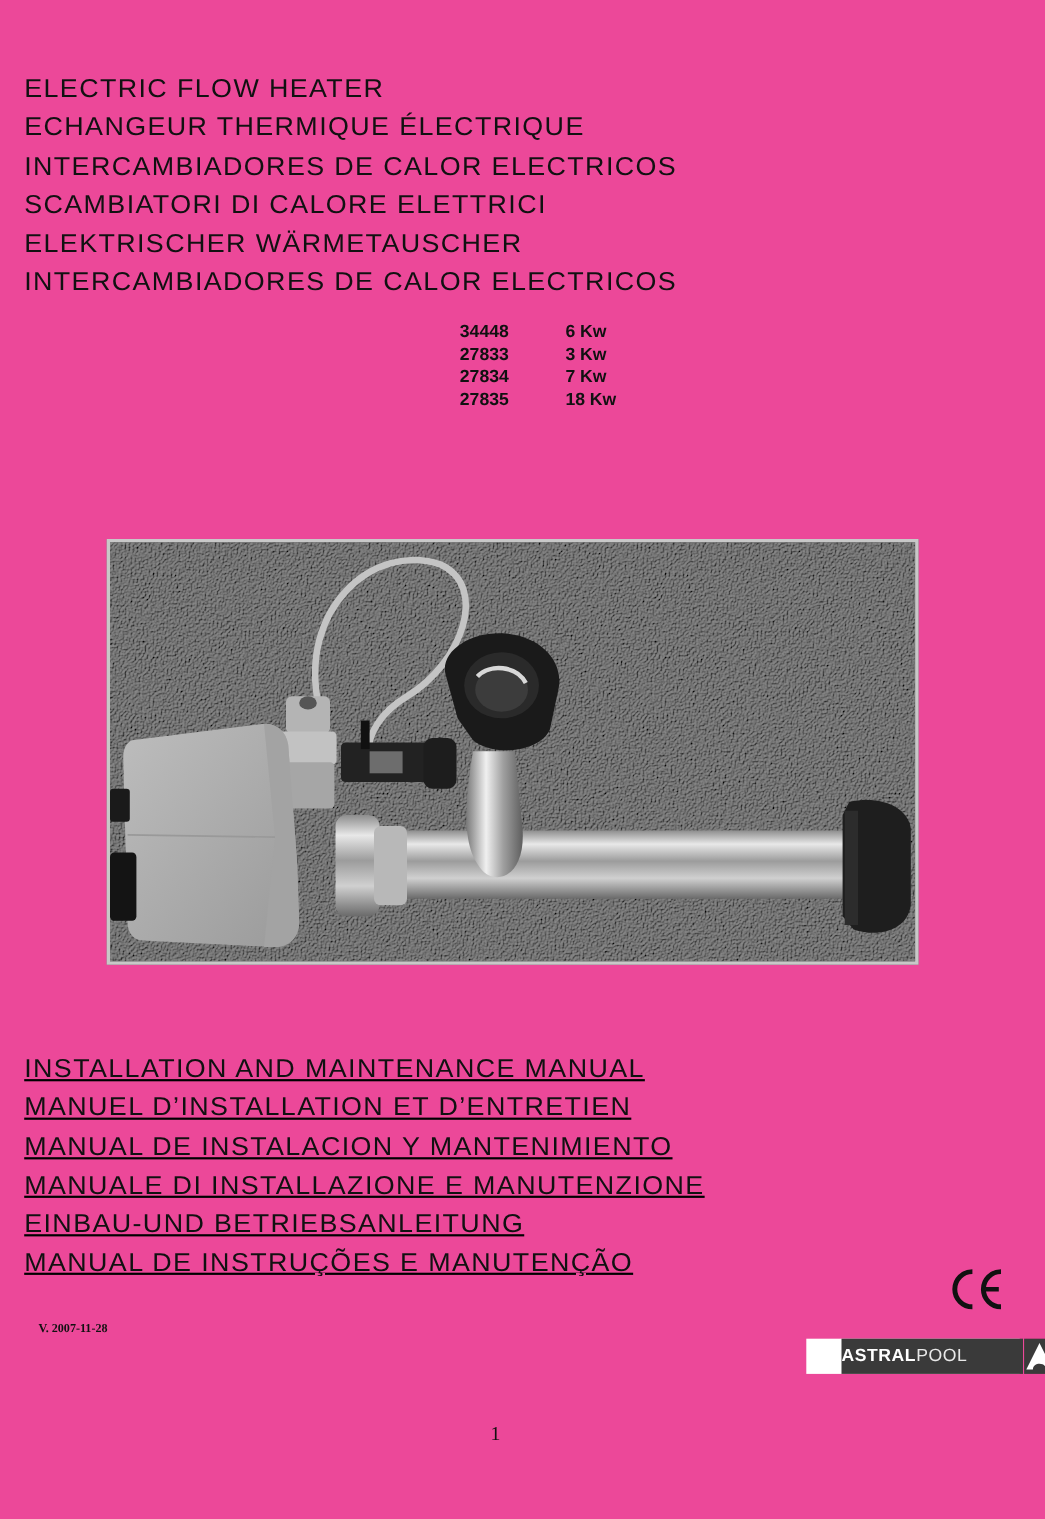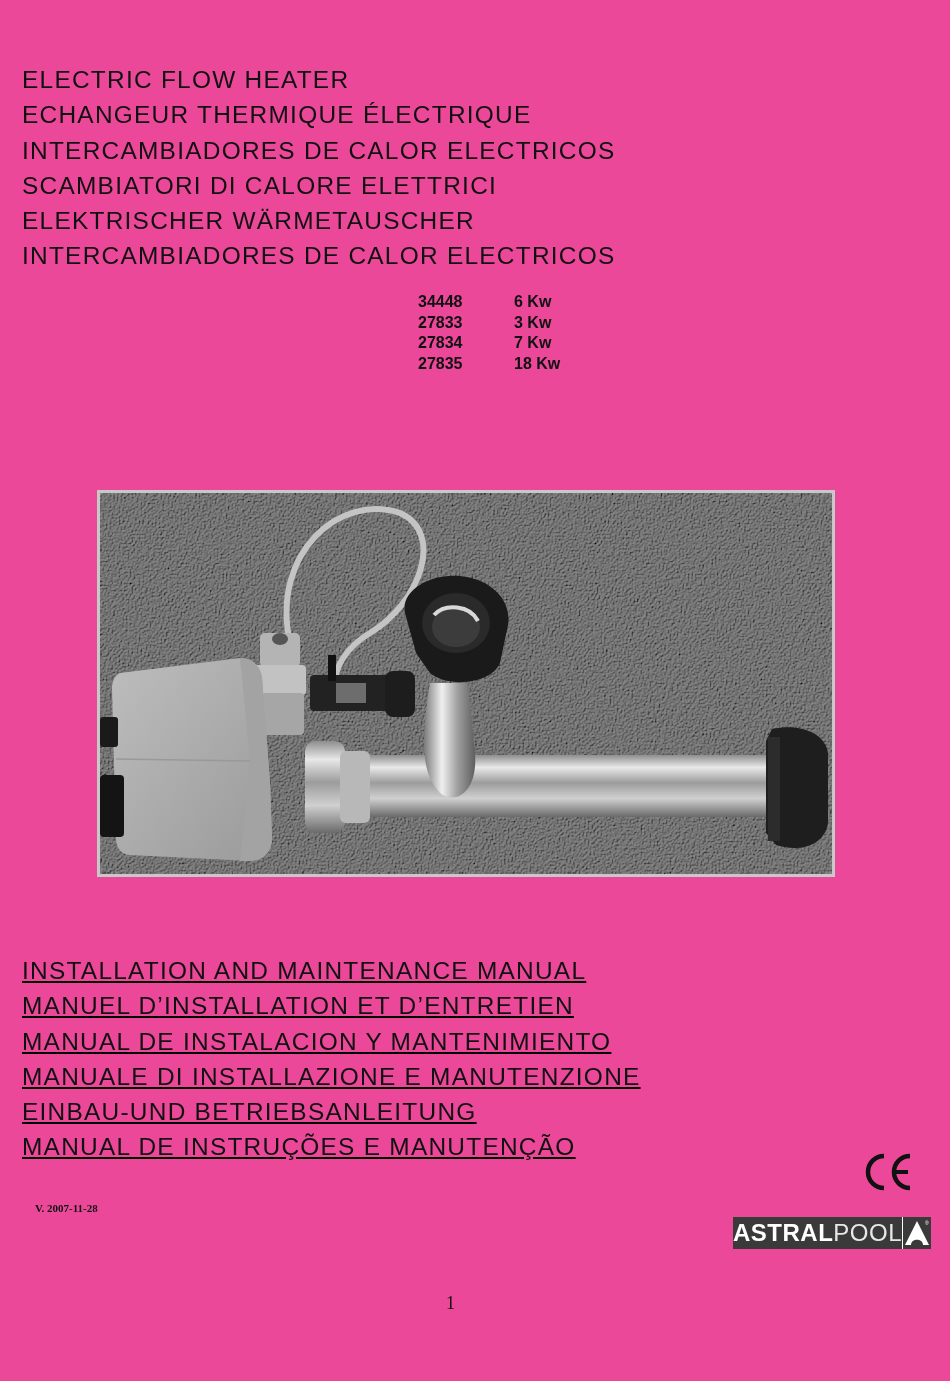--- a/index.html
+++ b/index.html
@@ -44,22 +44,22 @@
     position: absolute; left: 35px; top: 1202px;
     font-family: "Liberation Serif", "DejaVu Serif", serif;
     font-weight: bold; font-size: 11px; color: #111;
   }
   .logo {
     position: absolute; left: 733px; top: 1217px; width: 194px; height: 32px;
     display: flex; align-items: stretch; background: #fff;
   }
   .logo-text {
     flex: 0 0 165px; background: #3a3a3a; color: #fff; display: flex; align-items: center;
-    justify-content: center; font-family: "Liberation Sans", "DejaVu Sans", sans-serif;
-    font-size: 24px; letter-spacing: 0.5px;
+    justify-content: flex-start; font-family: "Liberation Sans", "DejaVu Sans", sans-serif;
+    font-size: 16px; letter-spacing: 0.5px; margin-left: 32px;
   }
   .logo-text .b { font-weight: bold; }
   .logo-text .l { font-weight: normal; color: #e8e8e8; }
   .logo-mark {
     flex: 0 0 28px; margin-left: 1px; background: #3a3a3a; position: relative;
   }
   .page-number {
     position: absolute; left: 446px; top: 1293px;
     font-family: "Liberation Serif", "DejaVu Serif", serif; font-size: 18px; color: #111;
   }

